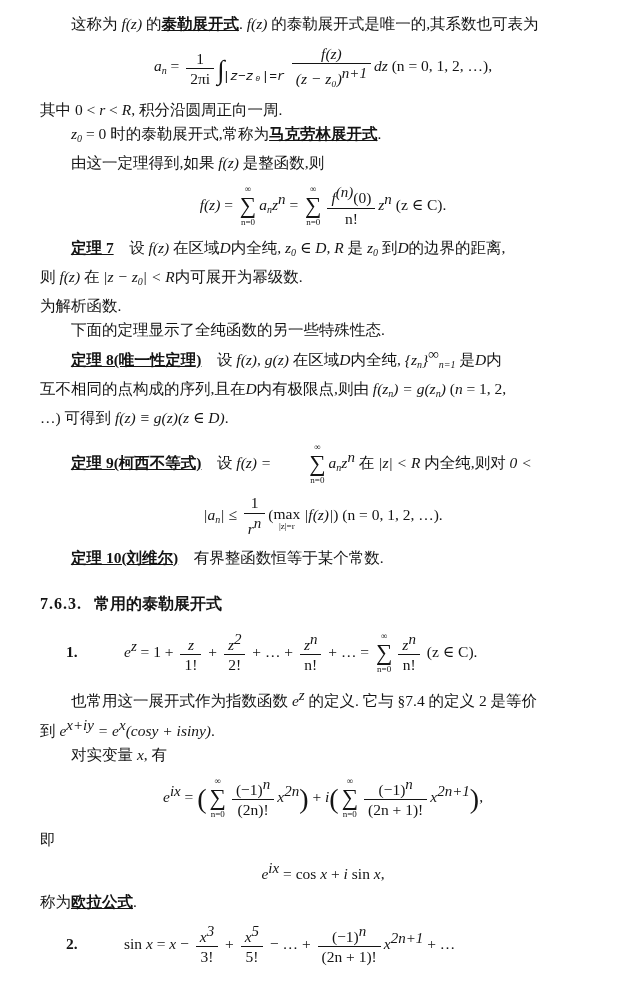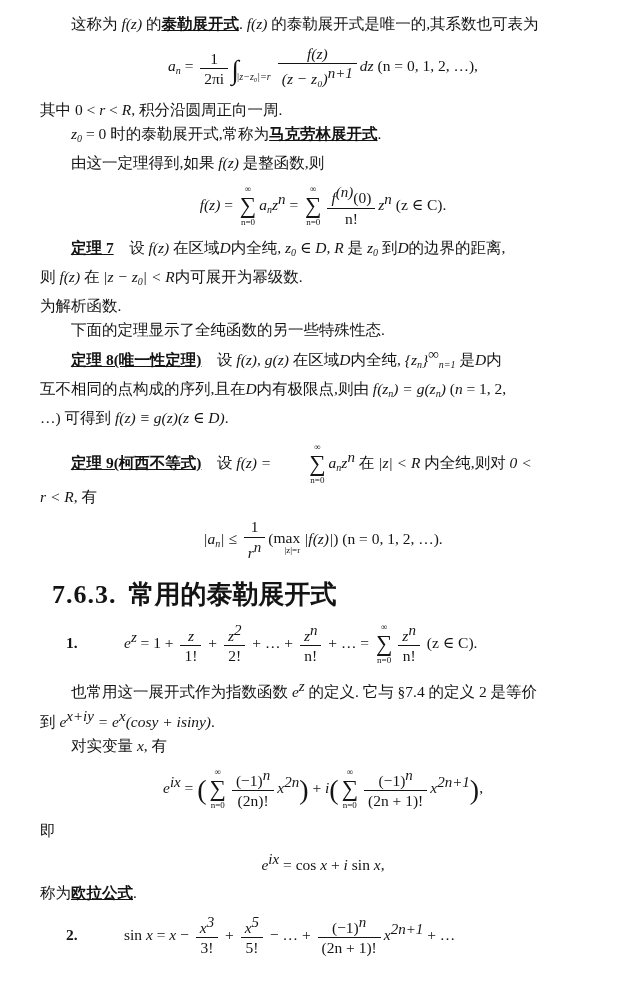--- a/index.html
+++ b/index.html
@@ -20,26 +20,26 @@
   .formula { text-align: center; white-space: nowrap; margin: 9px 0; }
   .numbered { text-align: left; padding-left: 26px; }
   .flabel { display: inline-block; width: 58px; font-weight: 700; font-style: normal; }
   .frac { display: inline-block; vertical-align: -0.85em; text-align: center; line-height: 1.12; margin: 0 3px; }
   .frac .num { display: block; padding: 0 4px 1px; border-bottom: 1px solid #141414; }
   .frac .den { display: block; padding: 1px 4px 0; }
   .bigop { display: inline-block; text-align: center; vertical-align: -0.95em; line-height: 1; margin: 0 3px; }
   .bigop .lim { display: block; font-size: 9px; line-height: 10px; font-style: normal; }
   .bigop .op { display: block; font-size: 23px; line-height: 23px; font-style: normal; }
   .intg { font-size: 27px; vertical-align: -0.3em; font-style: normal; }
-  .int-sub { font-size: 10px; font-style: italic; vertical-align: -9px; margin-left: -2px; margin-right: 4px; }
-  .under { display: inline-block; text-align: right; vertical-align: -0.55em; line-height: 1.05; }
+  .int-sub { font-size: 13px; font-style: italic; vertical-align: -9px; margin-left: -2px; margin-right: 4px; font-family: Liberation Mono, monospace; }
+  .under { display: inline-block; text-align: center; vertical-align: -0.55em; line-height: 1.05; }
   .under .main { display: block; font-style: normal; }
   .under .subline { display: block; font-size: 9px; }
   .bp { font-size: 28px; vertical-align: -0.22em; font-style: normal; }
-  .heading { font-size: 26px; font-weight: 700; margin: 22px 12px 15px; white-space: nowrap; }
+  .heading { font-size: 16px; font-weight: 700; margin: 22px 0 15px; white-space: nowrap; }
   .heading .hnum { margin-right: 12px; letter-spacing: 1px; }
   .t9line { margin-top: 12px; }
 </style>
 </head>
 <body>
 
 <div class="page">
 
   <div class="ln ind"><span class="s-cn">这称为 </span><span class="s-m">f(z)</span><span class="s-cn"> 的</span><span class="s-b">泰勒展开式</span><span class="s-cn">. </span><span class="s-m">f(z)</span><span class="s-cn"> 的泰勒展开式是唯一的,其系数也可表为</span></div>
 
@@ -59,26 +59,26 @@
   <div class="ln"><span class="s-cn">则 </span><span class="s-m">f(z)</span><span class="s-cn"> 在 </span><span class="s-m">|z − z</span><span class="s-sb">0</span><span class="s-m">| &lt; R</span><span class="s-cn">内可展开为幂级数.</span></div>
   <div class="ln"><span class="s-cn">为解析函数.</span></div>
   <div class="ln ind"><span class="s-cn">下面的定理显示了全纯函数的另一些特殊性态.</span></div>
   <div class="ln ind"><span class="s-b">定理 8(唯一性定理)</span><span class="s-cn">　设 </span><span class="s-m">f(z), g(z)</span><span class="s-cn"> 在区域</span><span class="s-m">D</span><span class="s-cn">内全纯, </span><span class="s-m">{z</span><span class="s-sb">n</span><span class="s-m">}</span><span class="s-sp">∞</span><span class="s-sb">n=1</span><span class="s-cn"> 是</span><span class="s-m">D</span><span class="s-cn">内</span></div>
   <div class="ln"><span class="s-cn">互不相同的点构成的序列,且在</span><span class="s-m">D</span><span class="s-cn">内有极限点,则由 </span><span class="s-m">f(z</span><span class="s-sb">n</span><span class="s-m">) = g(z</span><span class="s-sb">n</span><span class="s-m">)</span><span class="s-cn"> (</span><span class="s-m">n</span><span class="s-cn"> = 1, 2,</span></div>
   <div class="ln"><span class="s-cn">…) 可得到 </span><span class="s-m">f(z) ≡ g(z)(z ∈ D)</span><span class="s-cn">.</span></div>
 
   <div class="ln ind t9line">
     <span class="s-b">定理 9(柯西不等式)</span><span>　设 </span><span class="mi">f(z) = </span><span class="bigop"><span class="lim">∞</span><span class="op">∑</span><span class="lim">n=0</span></span><span class="mi">a</span><span class="s-sb">n</span><span class="mi">z</span><span class="s-sp">n</span><span> 在 </span><span class="mi">|z| &lt; R</span><span> 内全纯,则对 </span><span class="mi">0 &lt;</span>
   </div>
-  <div class="ln"><span class="s-m">r &lt; R</span><span class="s-cn">, 有</span></div>
 
   <div class="formula">
     <span class="mi">|a</span><span class="s-sb">n</span><span class="mi">| ≤ </span><span class="frac"><span class="num">1</span><span class="den"><span class="mi">r</span><span class="s-sp">n</span></span></span><span>(</span><span class="under"><span class="main">max</span><span class="subline">|z|=r</span></span><span class="mi"> |f(z)|</span><span>)</span><span>  (n = 0, 1, 2, …).</span>
   </div>
 
+  <div class="ln ind"><span class="s-b">定理 10(刘维尔)</span><span class="s-cn">　有界整函数恒等于某个常数.</span></div>
 
   <div class="heading">
     <span class="hnum">7.6.3.</span><span>常用的泰勒展开式</span>
   </div>
 
   <div class="formula numbered">
     <span class="flabel">1.</span><span class="mi">e</span><span class="s-sp">z</span><span> = 1 + </span><span class="frac"><span class="num mi">z</span><span class="den">1!</span></span><span> + </span><span class="frac"><span class="num"><span class="mi">z</span><span class="s-sp">2</span></span><span class="den">2!</span></span><span> + … + </span><span class="frac"><span class="num"><span class="mi">z</span><span class="s-sp">n</span></span><span class="den">n!</span></span><span> + … = </span><span class="bigop"><span class="lim">∞</span><span class="op">∑</span><span class="lim">n=0</span></span><span class="frac"><span class="num"><span class="mi">z</span><span class="s-sp">n</span></span><span class="den">n!</span></span><span>  (z ∈ C).</span>
   </div>
 
   <div class="ln ind"><span class="s-cn">也常用这一展开式作为指数函数 </span><span class="s-m">e</span><span class="s-sp">z</span><span class="s-cn"> 的定义. 它与 §7.4 的定义 2 是等价</span></div>

